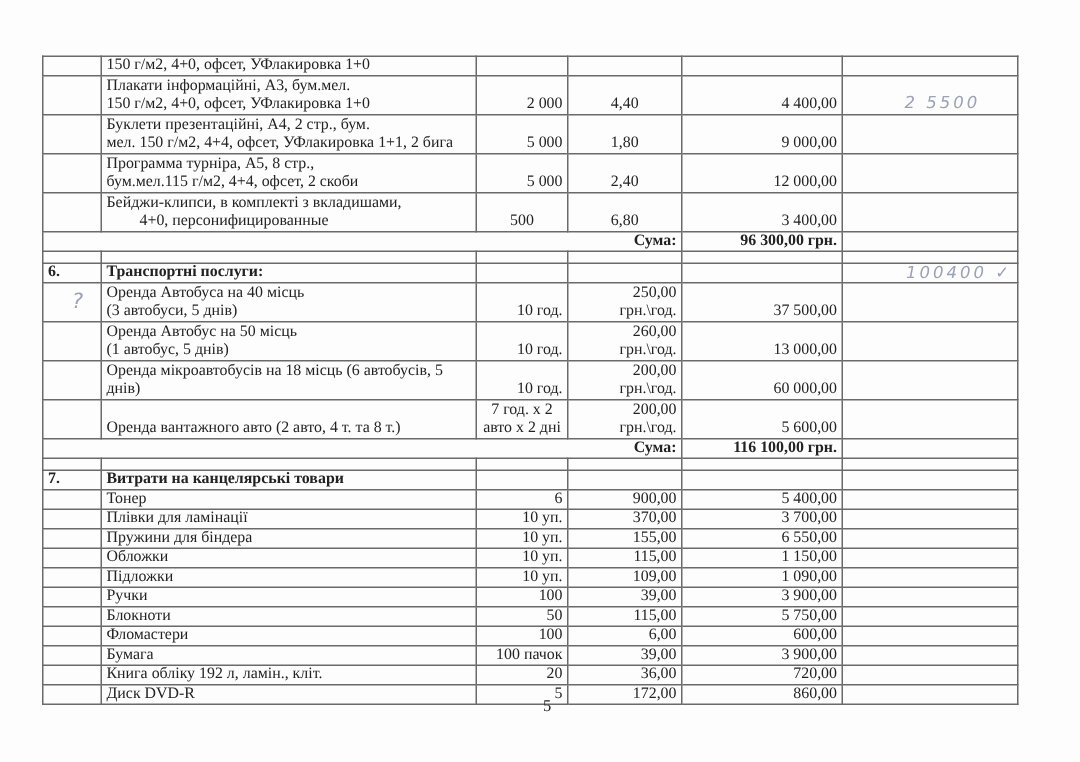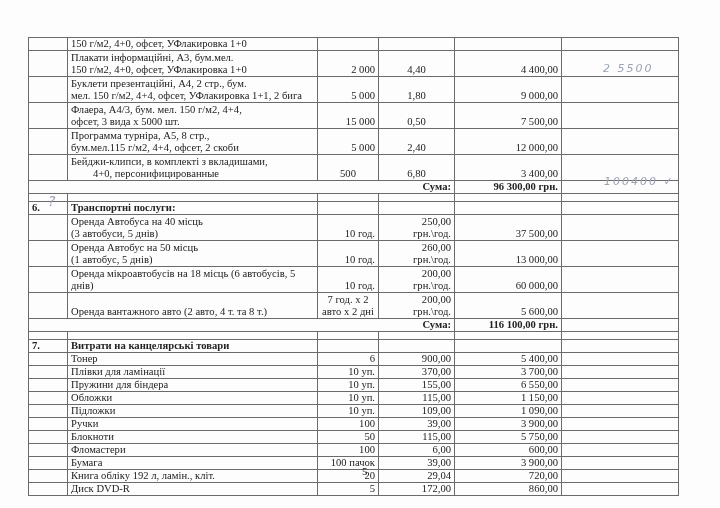--- a/index.html
+++ b/index.html
@@ -96,31 +96,20 @@
             <span class="ml">мел. 150 г/м2, 4+4, офсет, УФлакировка 1+1, 2 бига</span>
           </td>
         <td class="r">5 000</td>
         <td class="c">1,80</td>
         <td class="r">9 000,00</td>
         <td></td>
       </tr>
       <tr class="h2">
         <td></td>
         <td class="desc">
-            <span class="ml">Флаера, А4/3,   бум.  мел. 150 г/м2, 4+4,</span>
-            <span class="ml">офсет, 3 вида х 5000 шт.</span>
-          </td>
-        <td class="r">15 000</td>
-        <td class="c">0,50</td>
-        <td class="r">7 500,00</td>
-        <td></td>
-      </tr>
-      <tr class="h2">
-        <td></td>
-        <td class="desc">
             <span class="ml">Программа турніра, А5, 8 стр.,</span>
             <span class="ml">бум.мел.115 г/м2, 4+4, офсет, 2 скоби</span>
           </td>
         <td class="r">5 000</td>
         <td class="c">2,40</td>
         <td class="r">12 000,00</td>
         <td></td>
       </tr>
       <tr class="h2">
         <td></td>
@@ -306,21 +295,21 @@
           <td class="desc">Бумага</td>
           <td class="r">100 пачок</td>
           <td class="r">39,00</td>
           <td class="r">3 900,00</td>
           <td></td>
         </tr>
         <tr class="h1">
           <td></td>
           <td class="desc">Книга обліку 192 л, ламін., кліт.</td>
           <td class="r">20</td>
-          <td class="r">29,04</td>
+          <td class="r">36,00</td>
           <td class="r">720,00</td>
           <td></td>
         </tr>
         <tr class="h1">
           <td></td>
           <td class="desc">Диск DVD-R</td>
           <td class="r">5</td>
           <td class="r">172,00</td>
           <td class="r">860,00</td>
           <td></td>

